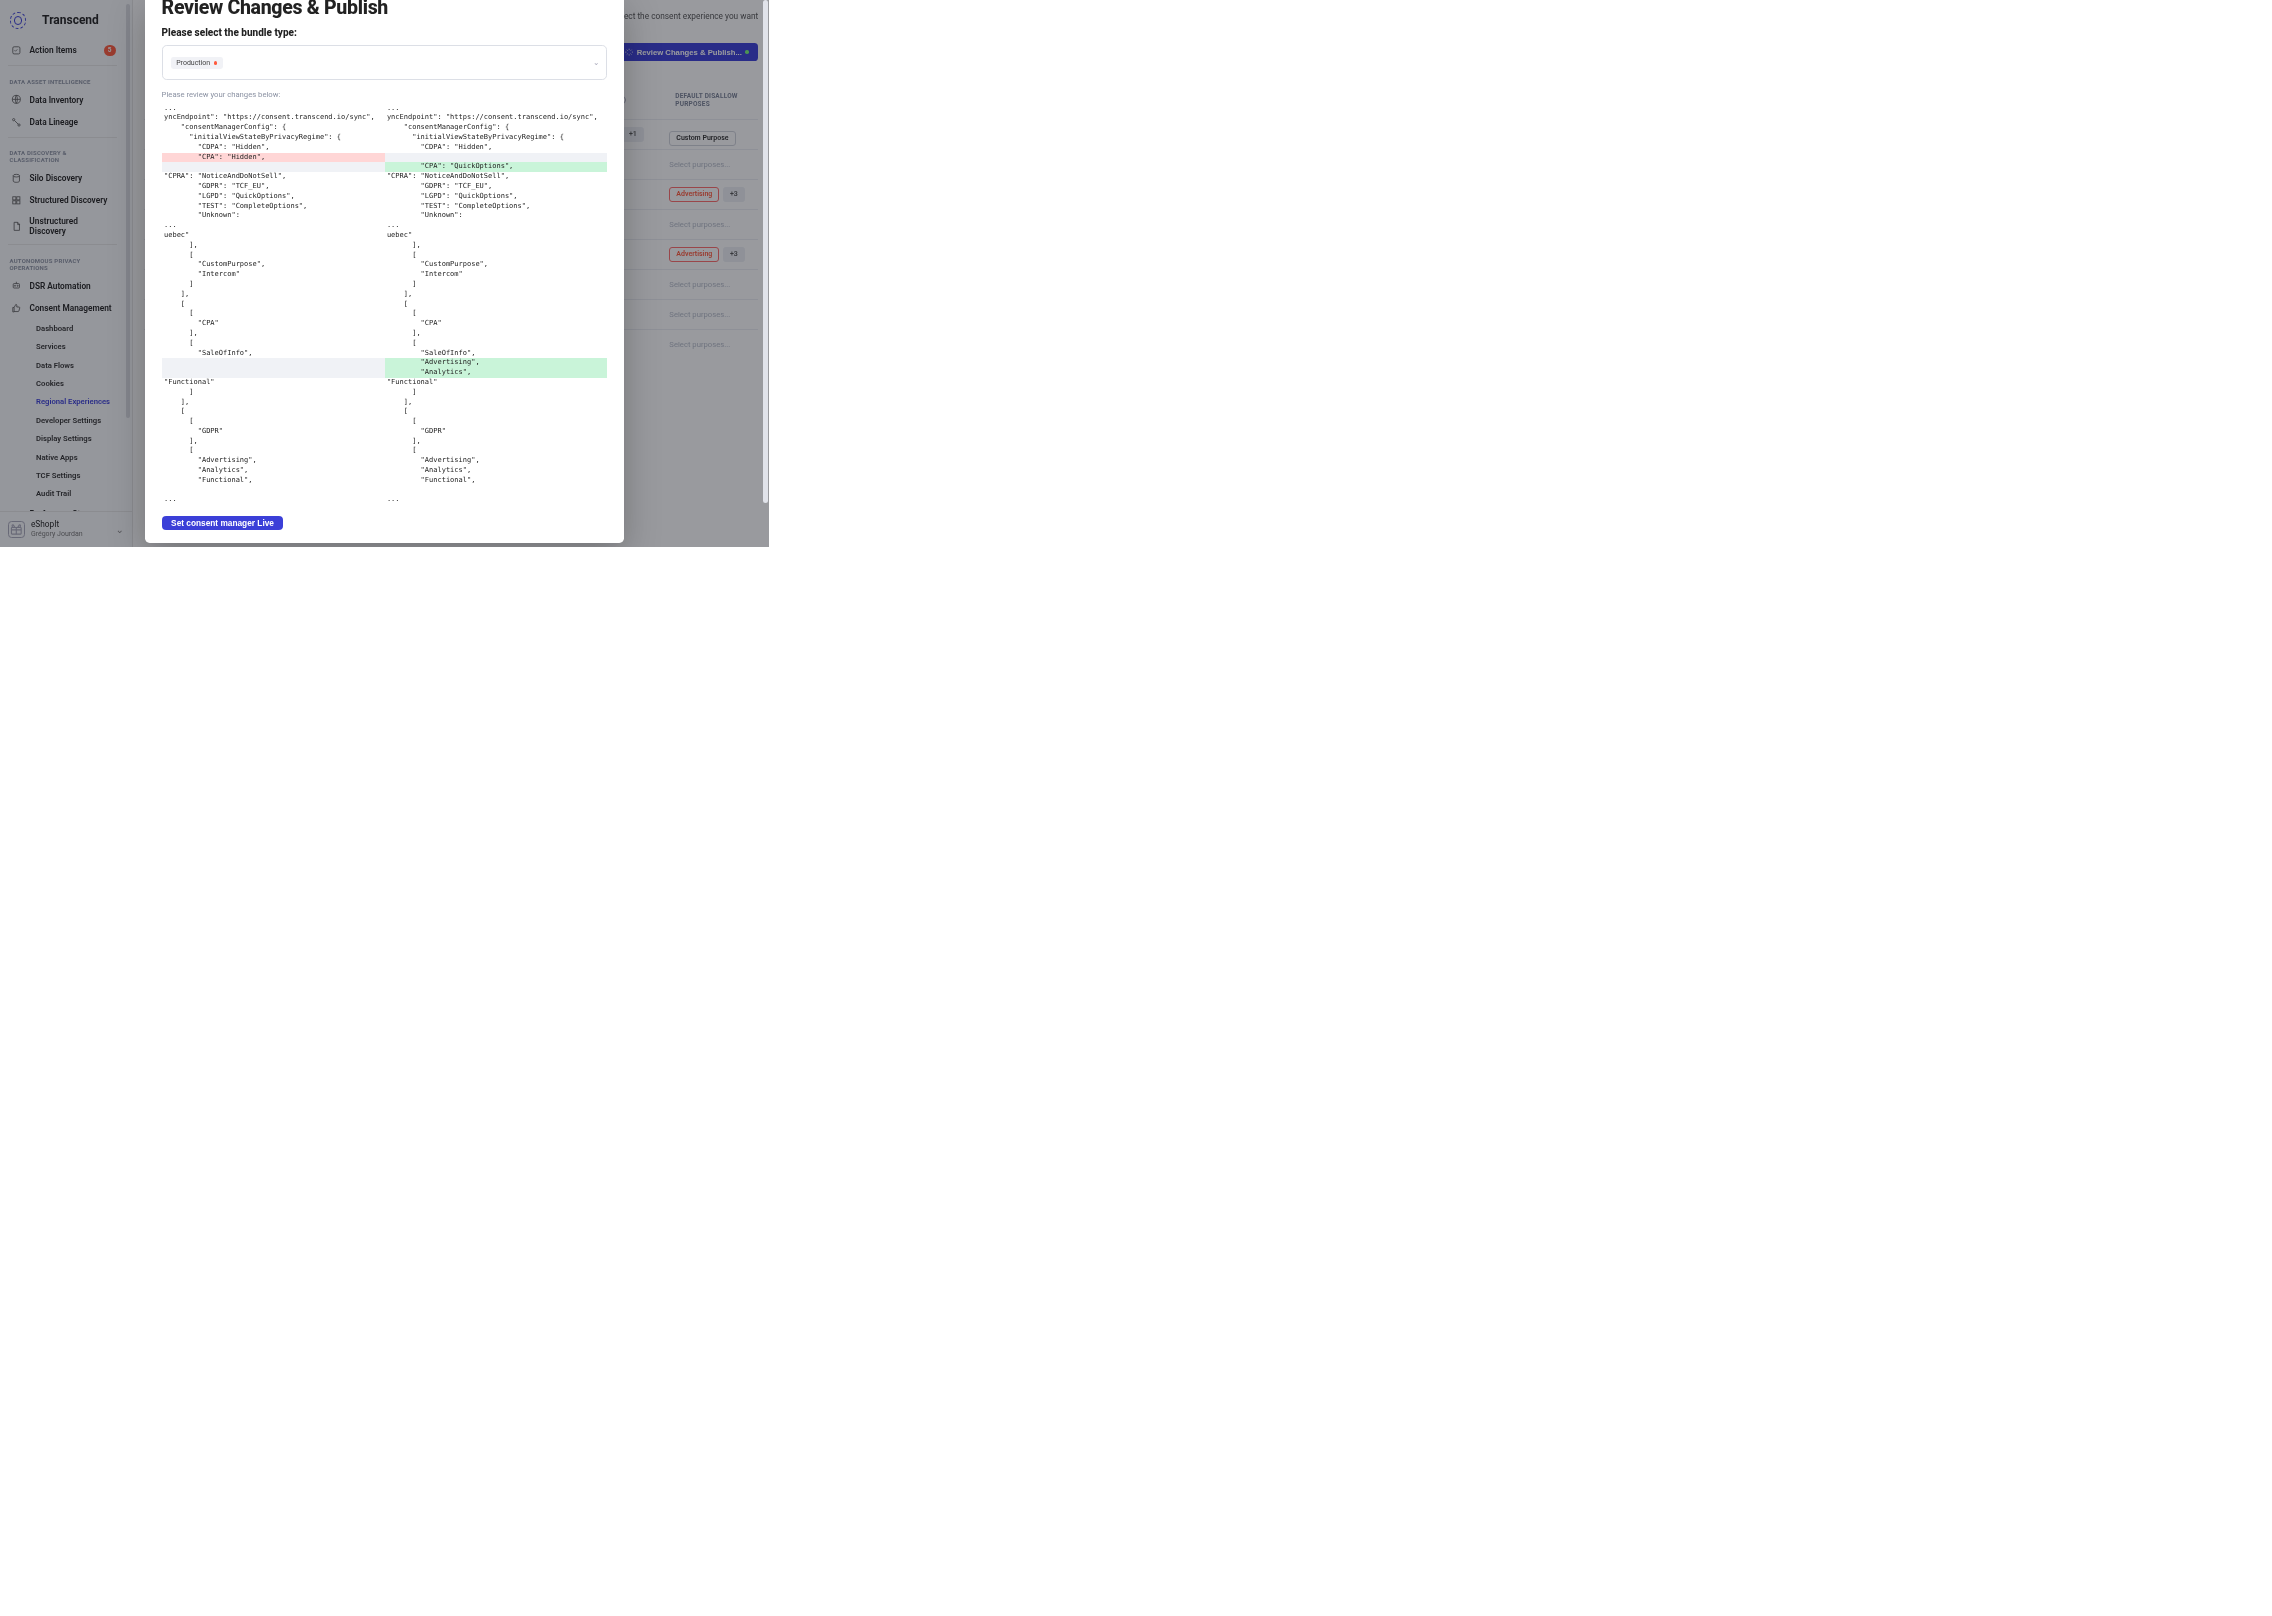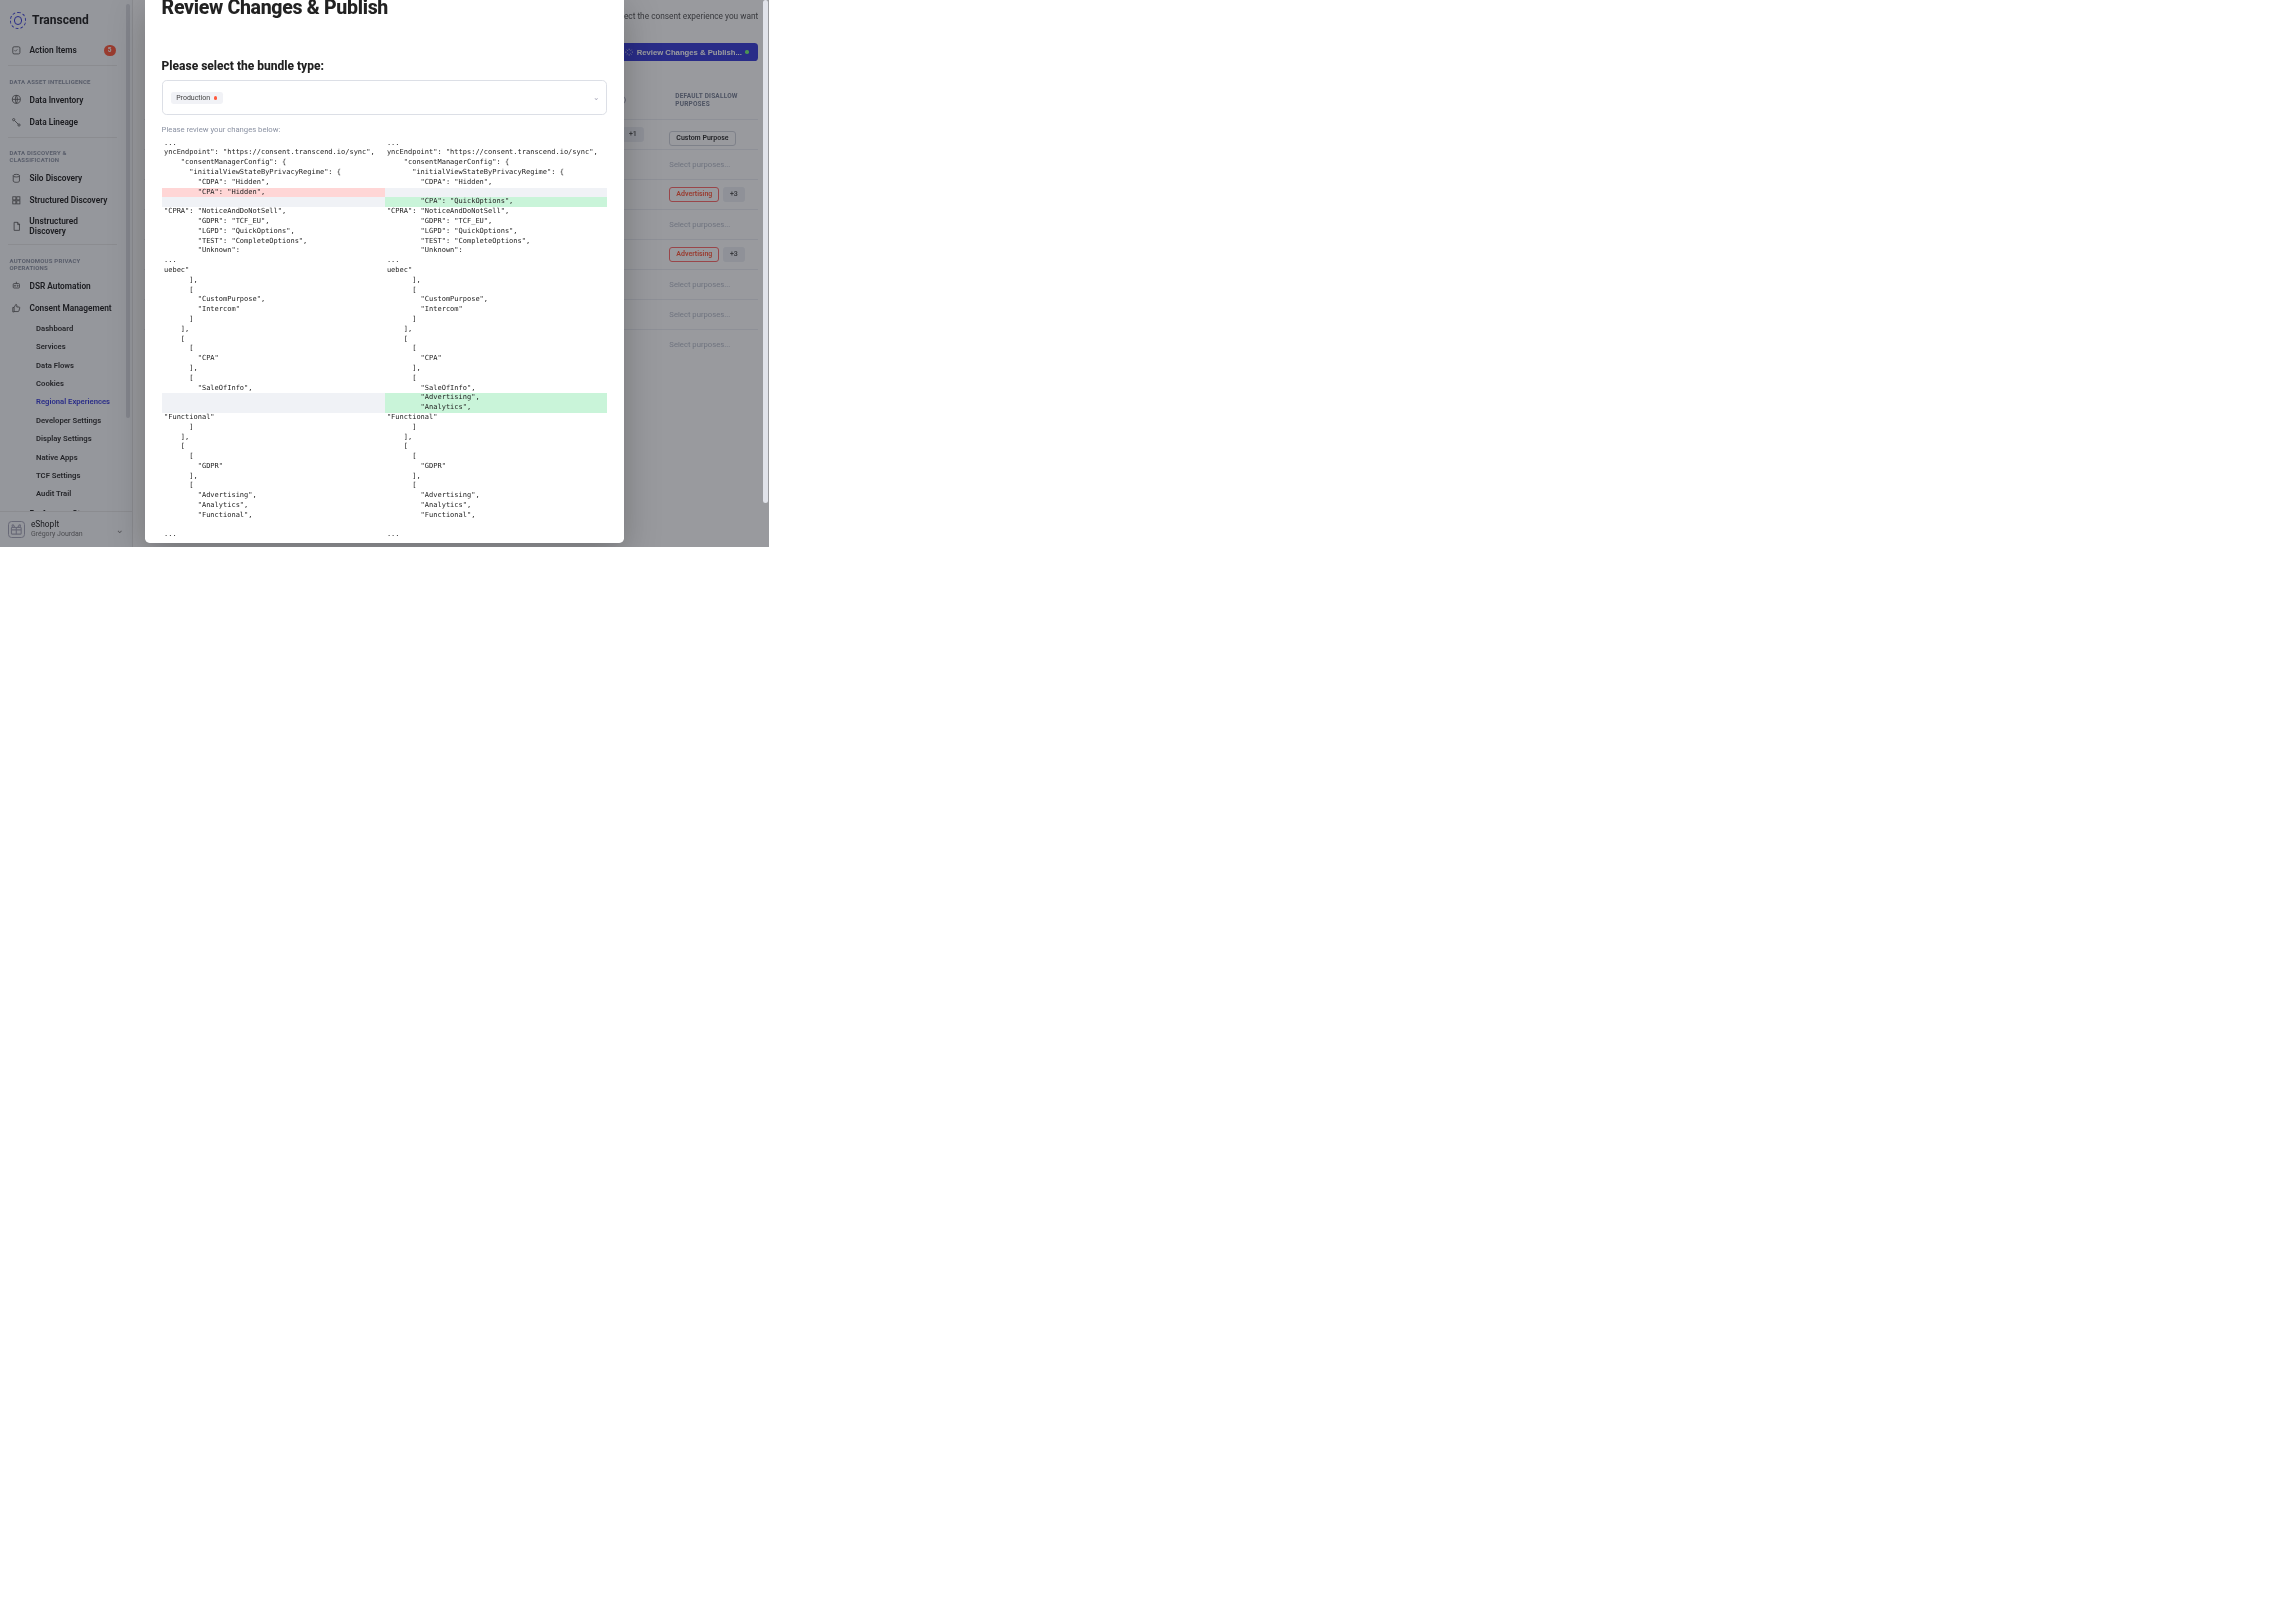--- a/index.html
+++ b/index.html
@@ -2,21 +2,21 @@
 <html style="font-size:9.5px"><head>
 <meta charset="utf-8">
 <style>
   * { margin: 0; padding: 0; box-sizing: border-box; }
   body { font-family: -apple-system, BlinkMacSystemFont, "Segoe UI", Roboto, Helvetica, Arial, sans-serif; background:#fff; color:#222; overflow:hidden; width:769px; height:547px; position:relative;}
   
   .sidebar{position:absolute;left:0;top:0;bottom:0;width:133px;background:#f8f9fb;border-right:0.6px solid #e6e6e6;overflow:hidden;}
   .sb-scroll{position:absolute;top:0;left:0;right:7px;bottom:0;overflow:auto;padding-bottom:41px;}
   .sb-scrollbar{position:absolute;right:1.8px;top:0;width:4.1px;height:100%;}
   .sb-thumb{position:absolute;top:3.6px;width:100%;height:414px;background:#d9dbe0;border-radius:2.4px;}
-  .brand{display:flex;align-items:center;gap:6px;padding:12px 9.5px 10.7px;}
+  .brand{display:flex;align-items:center;gap:16px;padding:12px 9.5px 10.7px;}
   .brand-logo{width:16.6px;height:16.6px;border:1.5px dashed #3b3fd8;border-radius:50%;position:relative;}
   .brand-logo::after{content:"";position:absolute;inset:3px;border:1.2px solid #3b3fd8;border-radius:50%;}
   .brand-name{font-weight:700;font-size:12px;color:#222;}
   .sb-item{display:flex;align-items:center;gap:7px;padding:4.7px 9.5px;font-size:8.3px;color:#222;cursor:pointer;font-weight:600;}
   .sb-icon{width:13px;height:13px;display:inline-flex;align-items:center;justify-content:center;color:#555;}
   .sb-icon svg{width:10.7px;height:10.7px;stroke:currentColor;stroke-width:1.8;fill:none;}
   .sb-sub{padding-left:36px;font-weight:600;font-size:7.7px;color:#333;}
   .sb-sub.active{color:#3b3fd8;}
   .sb-heading{padding:8.3px 9.5px 3.6px;font-size:6px;font-weight:700;color:#8e95a5;letter-spacing:0.2px;}
   .sb-divider{height:0.6px;background:#e6e6e6;margin:3.6px 8.3px;}
@@ -43,21 +43,21 @@
   .chip-dark{background:#3a3e4a;color:#fff;}
   .chip-gray{background:#edf0f5;color:#555;}
   .chip-red{border-color:#ff6b6b;color:#ff5a3d;background:#fff;}
   .chip-box{border:0.6px solid #d0d3db;background:#fff;color:#333;}
   .sel-plc{color:#b6bcc9;font-size:7.7px;}
   
   .overlay{position:absolute;inset:0;background:rgba(18,21,30,.43);display:flex;justify-content:center;}
   .modal{background:#fff;width:479px;margin-top:-3.6px;border-radius:0 0 4.7px 4.7px;box-shadow:0 12px 36px rgba(0,0,0,.25);display:flex;flex-direction:column;max-height:100%;overflow:auto;padding:0 0 13px;}
   .modal-header{padding:0 16.6px;}
   .modal-title{font-size:19.5px;font-weight:800;letter-spacing:-0.3px;margin-top:0;}
-  .modal-sub{font-size:12px;font-weight:800;margin-top:40px;margin-bottom:7px;}
+  .modal-sub{font-size:10px;font-weight:800;margin-top:8px;margin-bottom:7px;}
   .select-box{position:relative;border:0.6px solid #dcdfe6;border-radius:4.7px;height:35px;display:flex;align-items:center;padding:0 8.3px;font-size:7.7px;color:#444;}
   .select-box .pill{display:inline-flex;align-items:center;gap:3.6px;background:#f1f2f6;padding:1.8px 5.3px;border-radius:2.4px;font-size:7px;color:#444;}
   .select-box .pill .reddot{width:3.6px;height:3.6px;border-radius:50%;background:#ff5a3d;}
   .select-box .dd{position:absolute;right:7px;color:#aab;}
   .review-hint{font-size:7.7px;color:#8b92a3;margin:9.5px 0 4.7px;}
   .diff{font-family:ui-monospace,SFMono-Regular,Menlo,Consolas,monospace;font-size:7px;line-height:1.4;white-space:pre;display:flex;padding:0 16.6px;}
   .diff-col{flex:1;min-width:0;overflow:hidden;}
   .diff-line{display:block;padding:0 2.4px;}
   .d-del{background:#ffd6d6;}
   .d-add{background:#c9f4d9;}

